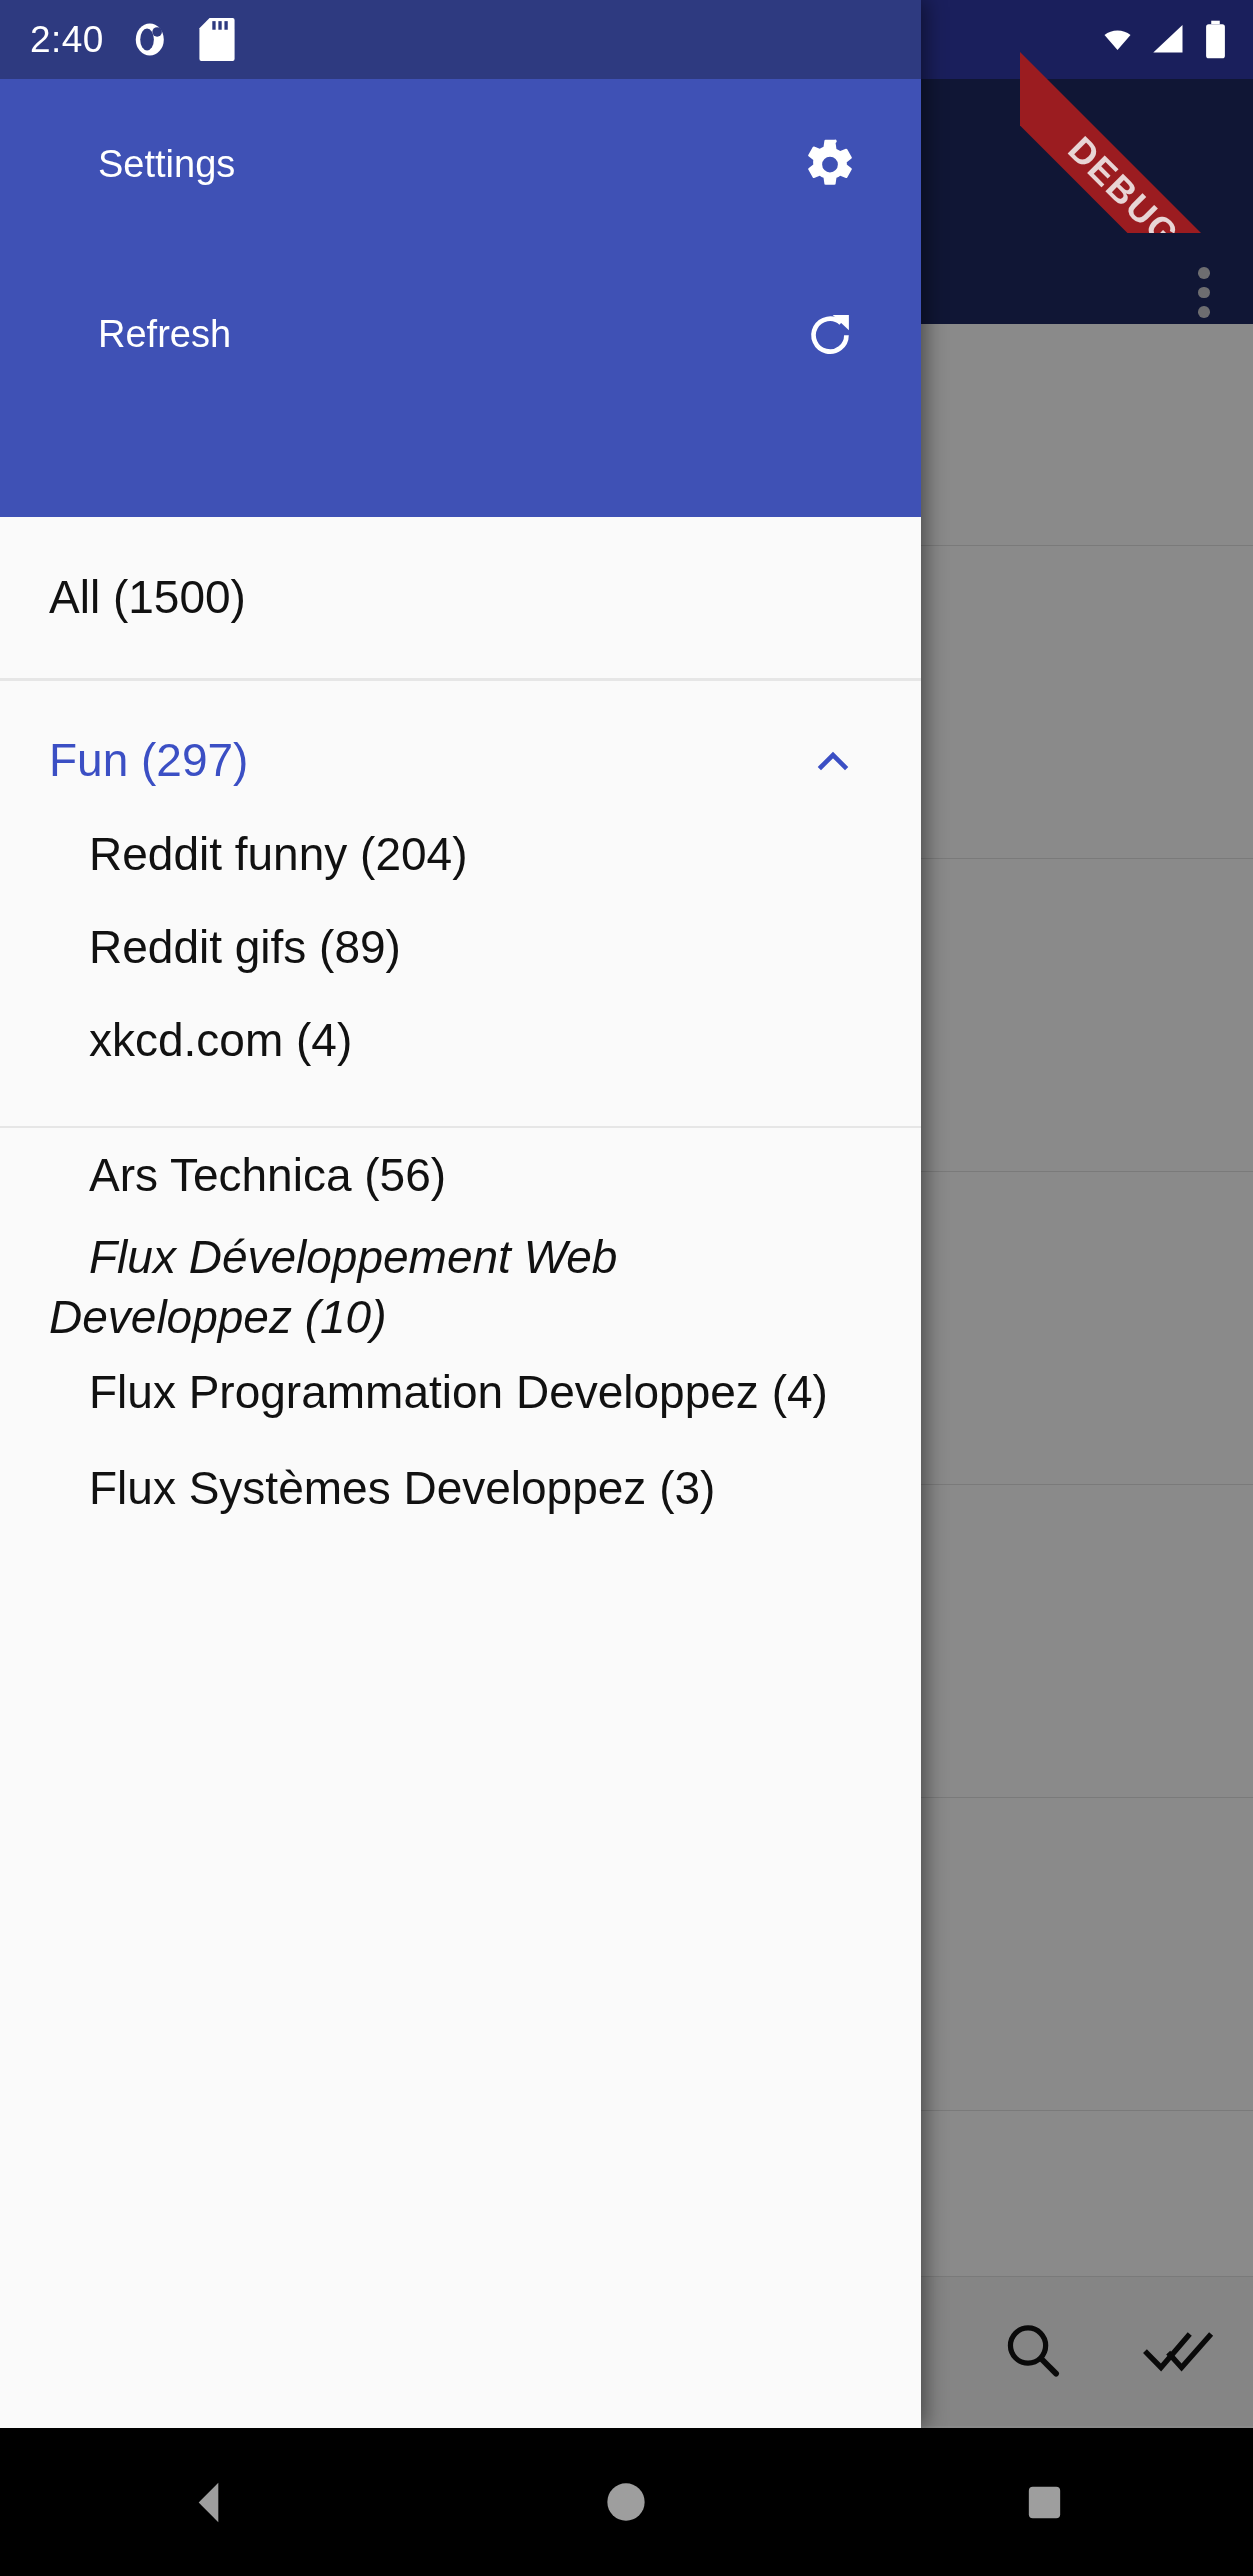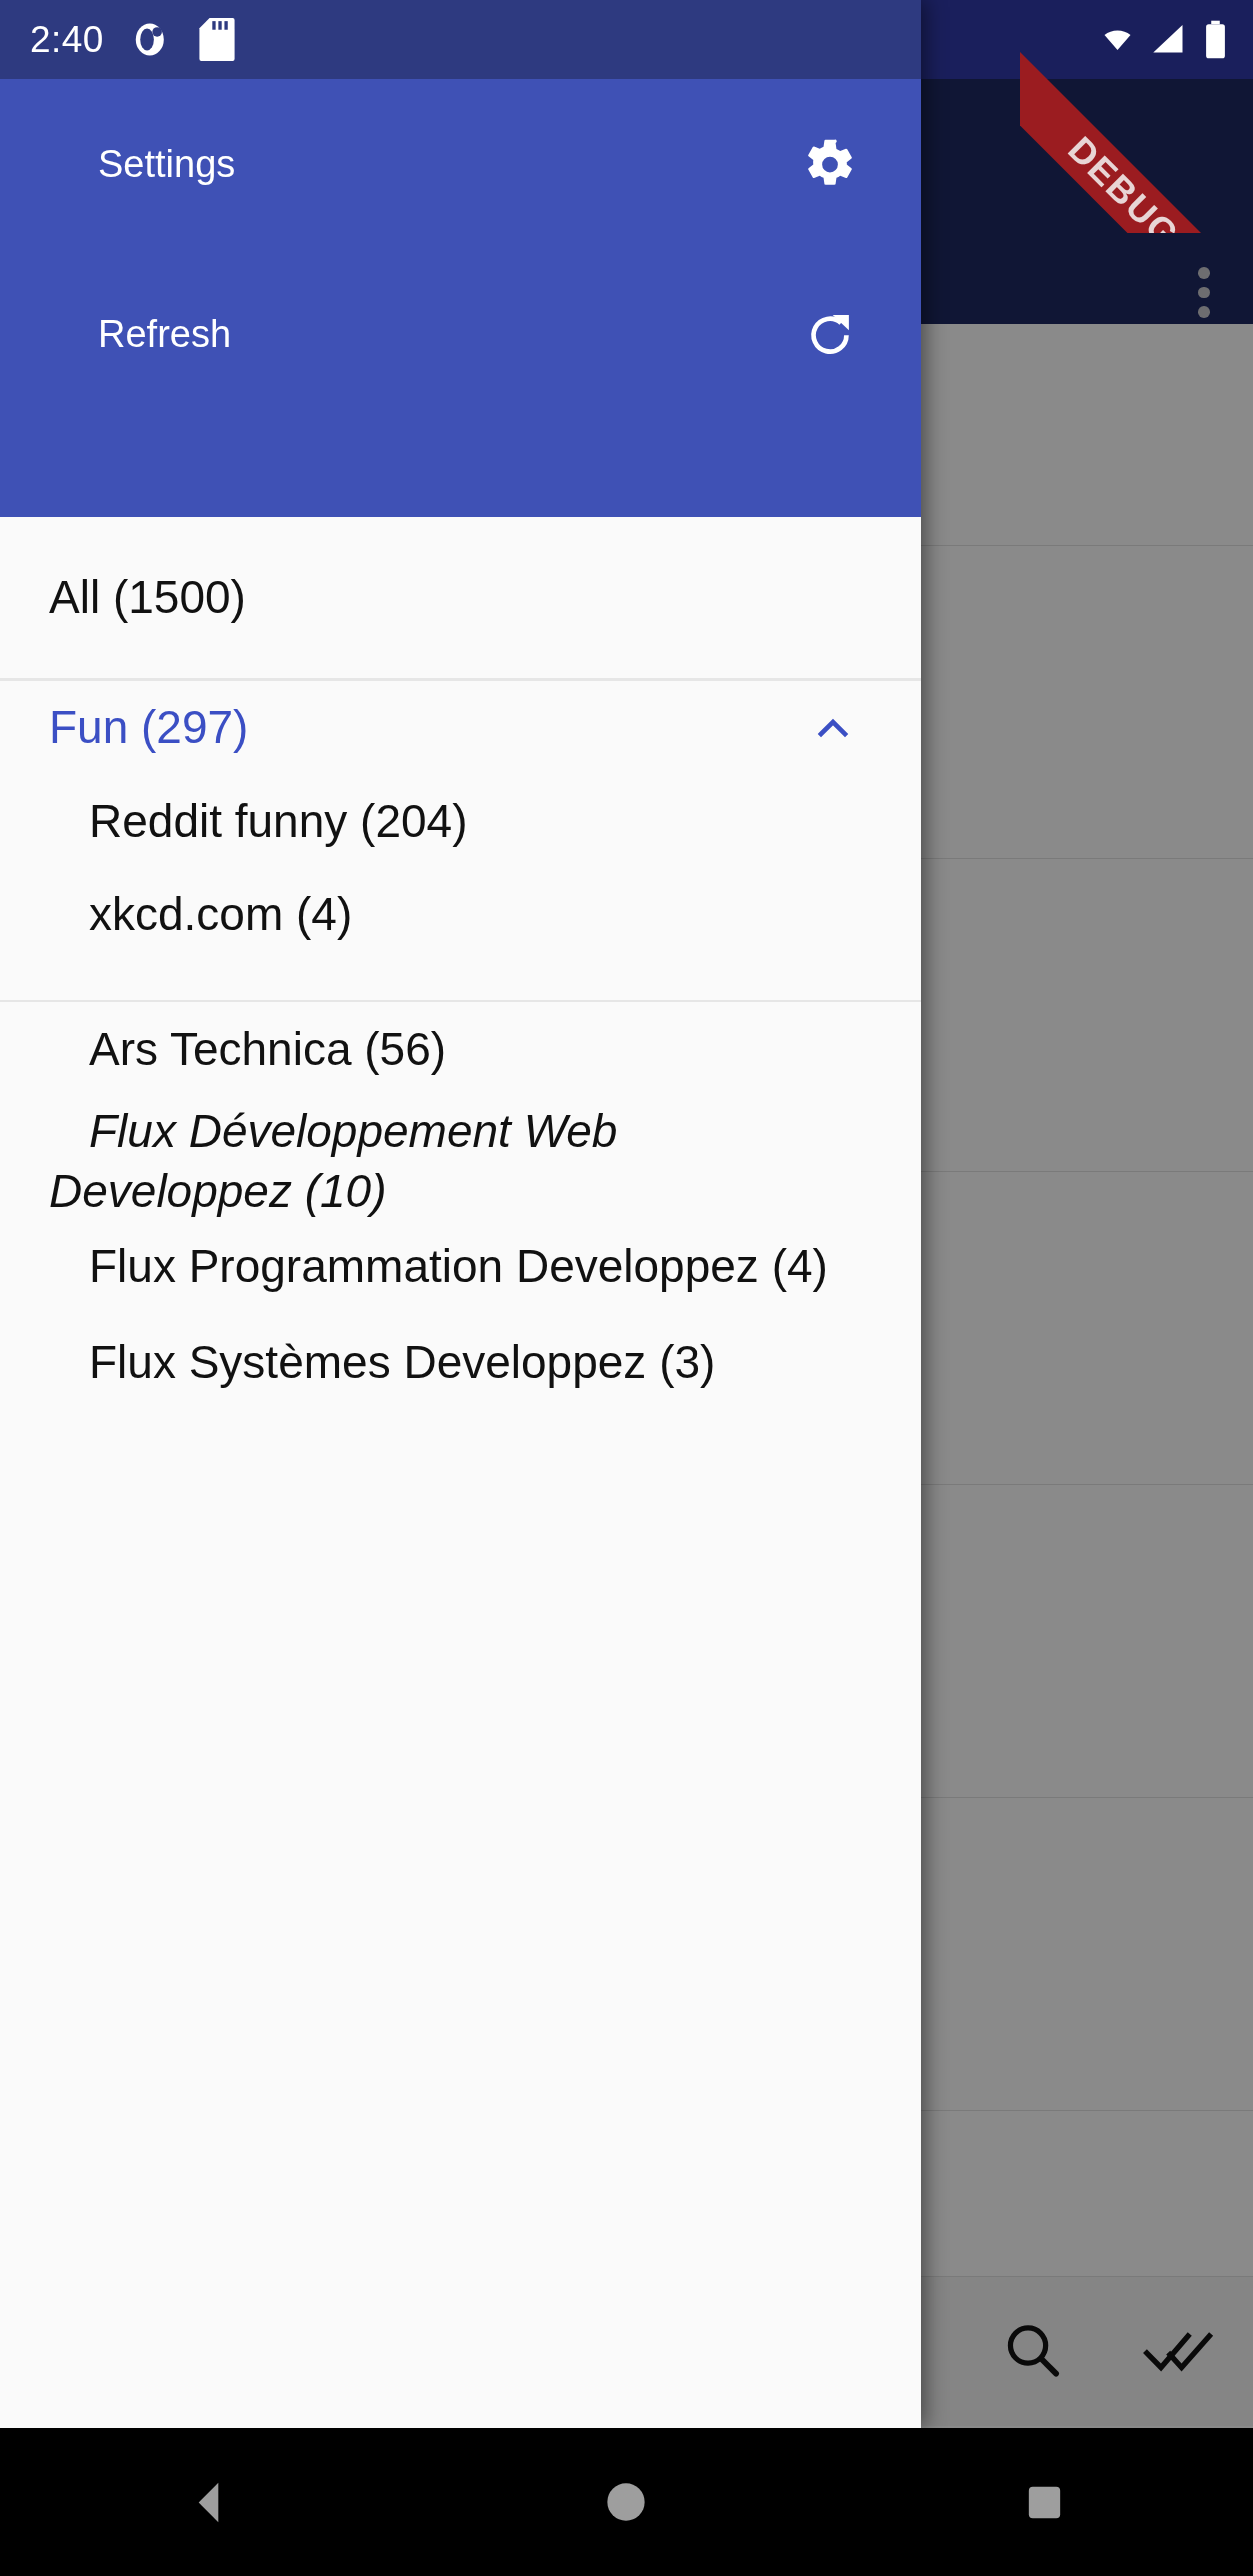--- a/index.html
+++ b/index.html
@@ -104,21 +104,21 @@
   #drawer-list {
     width:921px; height:1911px; background:#fafafa; overflow:hidden;
     position:relative;
   }
   .d-item {
     display:flex; align-items:center; justify-content:space-between;
     padding:0 64px 0 49px;
     font-size:46px; color:#111111;
     cursor:pointer;
   }
-  .d-item.group { color:#3b4fc4; }
+  .d-item.group { color:#3b4fc4;margin-top:33px; }
   .d-item.child { padding-left:89px; }
   .d-item .lbl { line-height:1.32; }
   .d-divider { height:2.7px; background:#e6e6e6; width:100%; }
   .chev { width:48px; height:48px; flex:none; display:flex; align-items:center; justify-content:center; }
 
   
   #navbar {
     position:absolute; left:0; bottom:0; width:1253px; height:148px;
     background:#000; display:flex; align-items:center; justify-content:space-around;
   }
@@ -250,20 +250,23 @@
           <svg width="48" height="48" viewBox="0 0 24 24">
             <polyline points="6,15 12,9 18,15" fill="none" stroke="#3b4fc4" stroke-width="2.3" stroke-linecap="square"></polyline>
           </svg>
         </span>
       </div>
 
       <div class="d-item child" style="height:93px">
         <span class="lbl">Reddit funny (204)</span>
       </div>
       <div class="d-item child" style="height:93px">
+        <span class="lbl">Reddit gifs (89)</span>
+      </div>
+      <div class="d-item child" style="height:93px">
         <span class="lbl">xkcd.com (4)</span>
       </div>
 
       <div style="height:39px"></div>
       <div class="d-divider"></div>
 
 
       <div class="d-item child" style="height:93px">
         <span class="lbl">Ars Technica (56)</span>
       </div>

